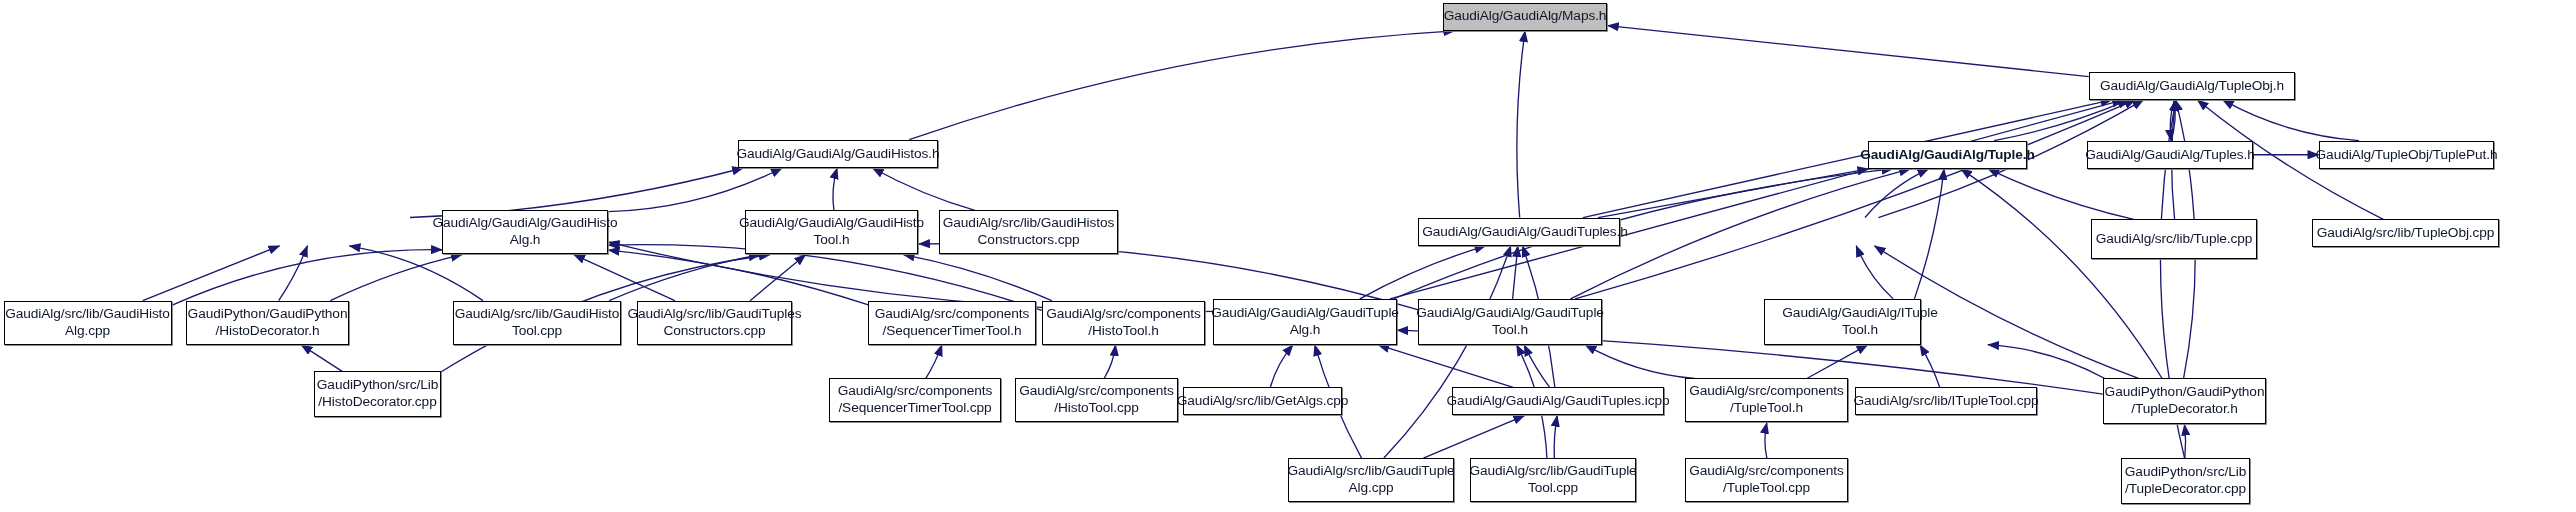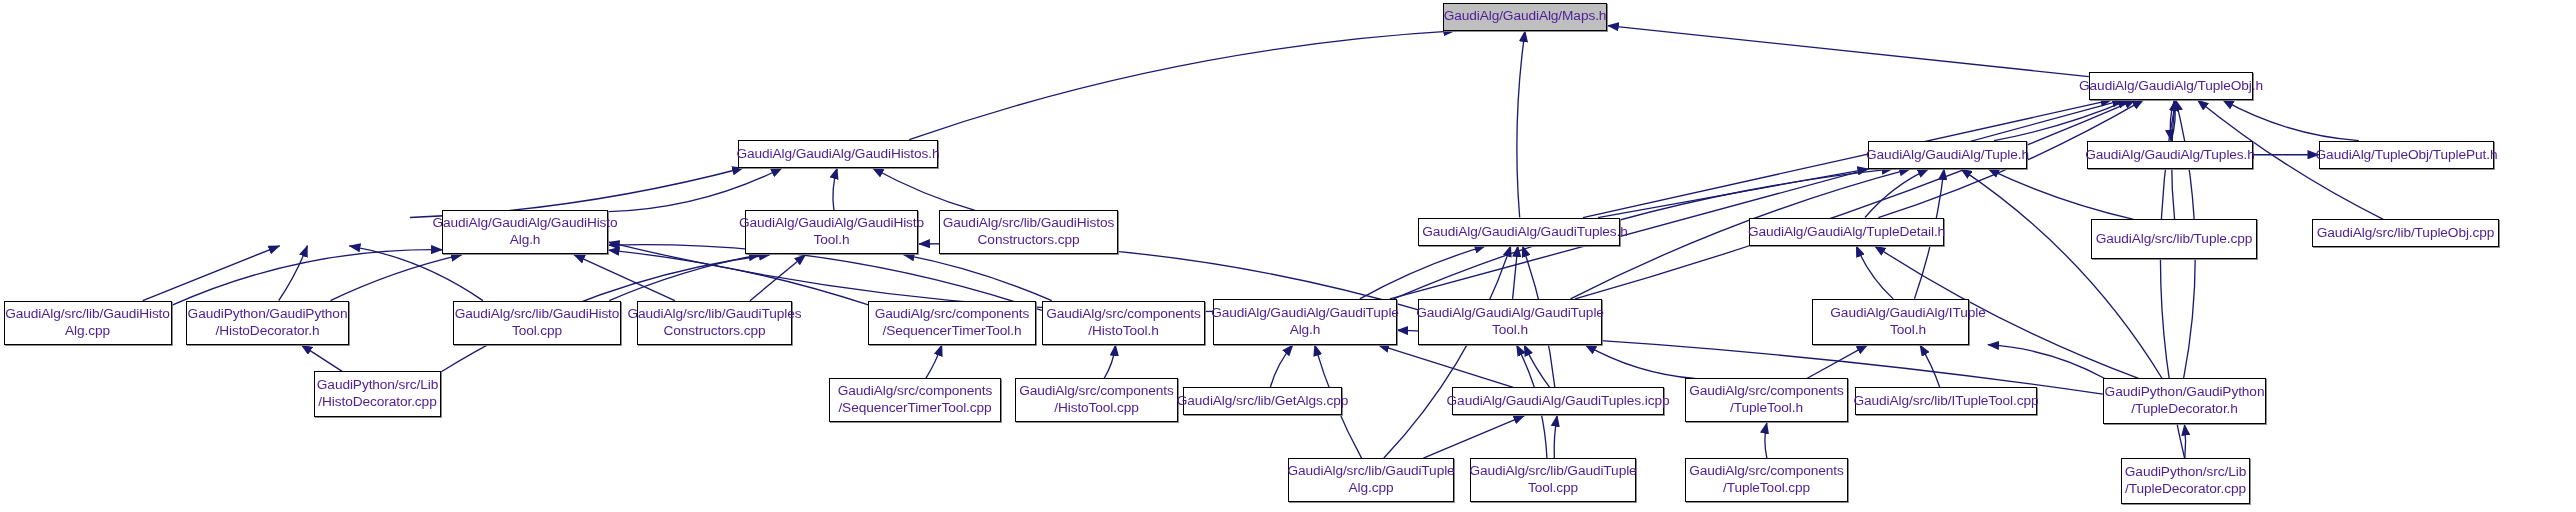--- a/index.html
+++ b/index.html
@@ -28,21 +28,21 @@
     left: 0;
     top: 0;
     width: 2576px;
     height: 512px;
   }
   .node {
     position: absolute;
     box-sizing: border-box;
     border: 0.9px solid #000000;
     background: #ffffff;
-    color: #4c1d95;
+    color: #0f172a;
     display: flex;
     align-items: center;
     justify-content: center;
     text-align: center;
     font-size: 13.7px;
     line-height: 1.22;
     letter-spacing: -0.1px;
     white-space: pre-line;
     box-shadow: 0.9px 0.9px 0 0 #808080;
   }
@@ -128,52 +128,51 @@
         <path d="M 2193.5 438.0 Q 2185.0 412.8 2171.1 390.0" fill="none" stroke="#191970" stroke-width="1.5" marker-end="url(#arrowhead)"></path>
         <path d="M 2380.2 428.0 Q 2318.3 394.3 2248.0 389.8" fill="none" stroke="#191970" stroke-width="1.5" marker-end="url(#arrowhead)"></path>
         <path d="M 1998.0 518.0 Q 1993.6 498.0 1998.0 478.0" fill="none" stroke="#191970" stroke-width="1.5" marker-end="url(#arrowhead)"></path>
         <path d="M 1757.7 518.0 Q 1756.7 493.8 1760.9 470.0" fill="none" stroke="#191970" stroke-width="1.5" marker-end="url(#arrowhead)"></path>
         <path d="M 1609.6 518.0 Q 1666.7 494.0 1723.9 470.0" fill="none" stroke="#191970" stroke-width="1.5" marker-end="url(#arrowhead)"></path>
         <path d="M 2470.7 518.0 Q 2472.6 499.0 2470.3 480.0" fill="none" stroke="#191970" stroke-width="1.5" marker-end="url(#arrowhead)"></path>
       </g>
   </svg>
   <div id="node-layer">
       <div class="node root" style="left: 1443px; top: 2.7px; width: 164px; height: 28px;"><span class="lbl">GaudiAlg/GaudiAlg/Maps.h</span></div>
-      <div class="node" style="left: 2089px; top: 72px; width: 164px; height: 28px;"><span class="lbl">GaudiAlg/GaudiAlg/TupleObj.h</span></div>
+      <div class="node" style="left: 2089px; top: 72px; width: 206px; height: 28px;"><span class="lbl">GaudiAlg/GaudiAlg/TupleObj.h</span></div>
       <div class="node" style="left: 738px; top: 140px; width: 200px; height: 28px;"><span class="lbl">GaudiAlg/GaudiAlg/GaudiHistos.h</span></div>
-      <div class="node" style="left: 1868px; top: 141px; width: 159px; height: 28px;"><span class="lbl">GaudiAlg/GaudiAlg/Tuple.h</span></div>
+      <div class="node" style="left: 1868px; top: 141px; width: 159px; height: 28px; font-weight: bold;"><span class="lbl">GaudiAlg/GaudiAlg/Tuple.h</span></div>
       <div class="node" style="left: 2087px; top: 141px; width: 166px; height: 28px;"><span class="lbl">GaudiAlg/GaudiAlg/Tuples.h</span></div>
       <div class="node" style="left: 2319px; top: 141px; width: 175px; height: 28px;"><span class="lbl">GaudiAlg/TupleObj/TuplePut.h</span></div>
       <div class="node" style="left: 442px; top: 210px; width: 166px; height: 44px;"><span class="lbl">GaudiAlg/GaudiAlg/GaudiHisto
 Alg.h</span></div>
       <div class="node" style="left: 745px; top: 210px; width: 173px; height: 44px;"><span class="lbl">GaudiAlg/GaudiAlg/GaudiHisto
 Tool.h</span></div>
       <div class="node" style="left: 939px; top: 210px; width: 179px; height: 44px;"><span class="lbl">GaudiAlg/src/lib/GaudiHistos
 Constructors.cpp</span></div>
       <div class="node" style="left: 1418px; top: 218px; width: 202px; height: 28px; padding-left: 12px;"><span class="lbl">GaudiAlg/GaudiAlg/GaudiTuples.h</span></div>
-      <div class="node" style="left: 1749px; top: 218px; width: 195px; height: 28px;"><span class="lbl">GaudiAlg/GaudiAlg/TupleDetail.h</span></div>
       <div class="node" style="left: 2091px; top: 219px; width: 166px; height: 40px;"><span class="lbl">GaudiAlg/src/lib/Tuple.cpp</span></div>
       <div class="node" style="left: 2312px; top: 219px; width: 187px; height: 28px;"><span class="lbl">GaudiAlg/src/lib/TupleObj.cpp</span></div>
       <div class="node" style="left: 3.5px; top: 301px; width: 168px; height: 44px;"><span class="lbl">GaudiAlg/src/lib/GaudiHisto
 Alg.cpp</span></div>
       <div class="node" style="left: 186px; top: 301px; width: 163px; height: 44px;"><span class="lbl">GaudiPython/GaudiPython
 /HistoDecorator.h</span></div>
       <div class="node" style="left: 453px; top: 301px; width: 168px; height: 44px;"><span class="lbl">GaudiAlg/src/lib/GaudiHisto
 Tool.cpp</span></div>
       <div class="node" style="left: 637px; top: 301px; width: 155px; height: 44px;"><span class="lbl">GaudiAlg/src/lib/GaudiTuples
 Constructors.cpp</span></div>
       <div class="node" style="left: 868px; top: 301px; width: 168px; height: 44px;"><span class="lbl">GaudiAlg/src/components
 /SequencerTimerTool.h</span></div>
       <div class="node" style="left: 1042px; top: 301px; width: 163px; height: 44px;"><span class="lbl">GaudiAlg/src/components
 /HistoTool.h</span></div>
       <div class="node" style="left: 1213px; top: 299px; width: 184px; height: 46px;"><span class="lbl">GaudiAlg/GaudiAlg/GaudiTuple
 Alg.h</span></div>
       <div class="node" style="left: 1418px; top: 299px; width: 184px; height: 46px;"><span class="lbl">GaudiAlg/GaudiAlg/GaudiTuple
 Tool.h</span></div>
-      <div class="node" style="left: 1812px; top: 299px; width: 157px; height: 46px; padding-left: 35px;"><span class="lbl">GaudiAlg/GaudiAlg/ITuple
+      <div class="node" style="left: 1764px; top: 299px; width: 157px; height: 46px; padding-left: 35px;"><span class="lbl">GaudiAlg/GaudiAlg/ITuple
 Tool.h</span></div>
       <div class="node" style="left: 2103px; top: 378px; width: 163px; height: 46px;"><span class="lbl">GaudiPython/GaudiPython
 /TupleDecorator.h</span></div>
       <div class="node" style="left: 829px; top: 378px; width: 172px; height: 44px;"><span class="lbl">GaudiAlg/src/components
 /SequencerTimerTool.cpp</span></div>
       <div class="node" style="left: 1015px; top: 378px; width: 163px; height: 44px;"><span class="lbl">GaudiAlg/src/components
 /HistoTool.cpp</span></div>
       <div class="node" style="left: 1183px; top: 387px; width: 159px; height: 28px;"><span class="lbl">GaudiAlg/src/lib/GetAlgs.cpp</span></div>
       <div class="node" style="left: 1452px; top: 387px; width: 212px; height: 28px;"><span class="lbl">GaudiAlg/GaudiAlg/GaudiTuples.icpp</span></div>
       <div class="node" style="left: 1685px; top: 378px; width: 163px; height: 44px;"><span class="lbl">GaudiAlg/src/components

